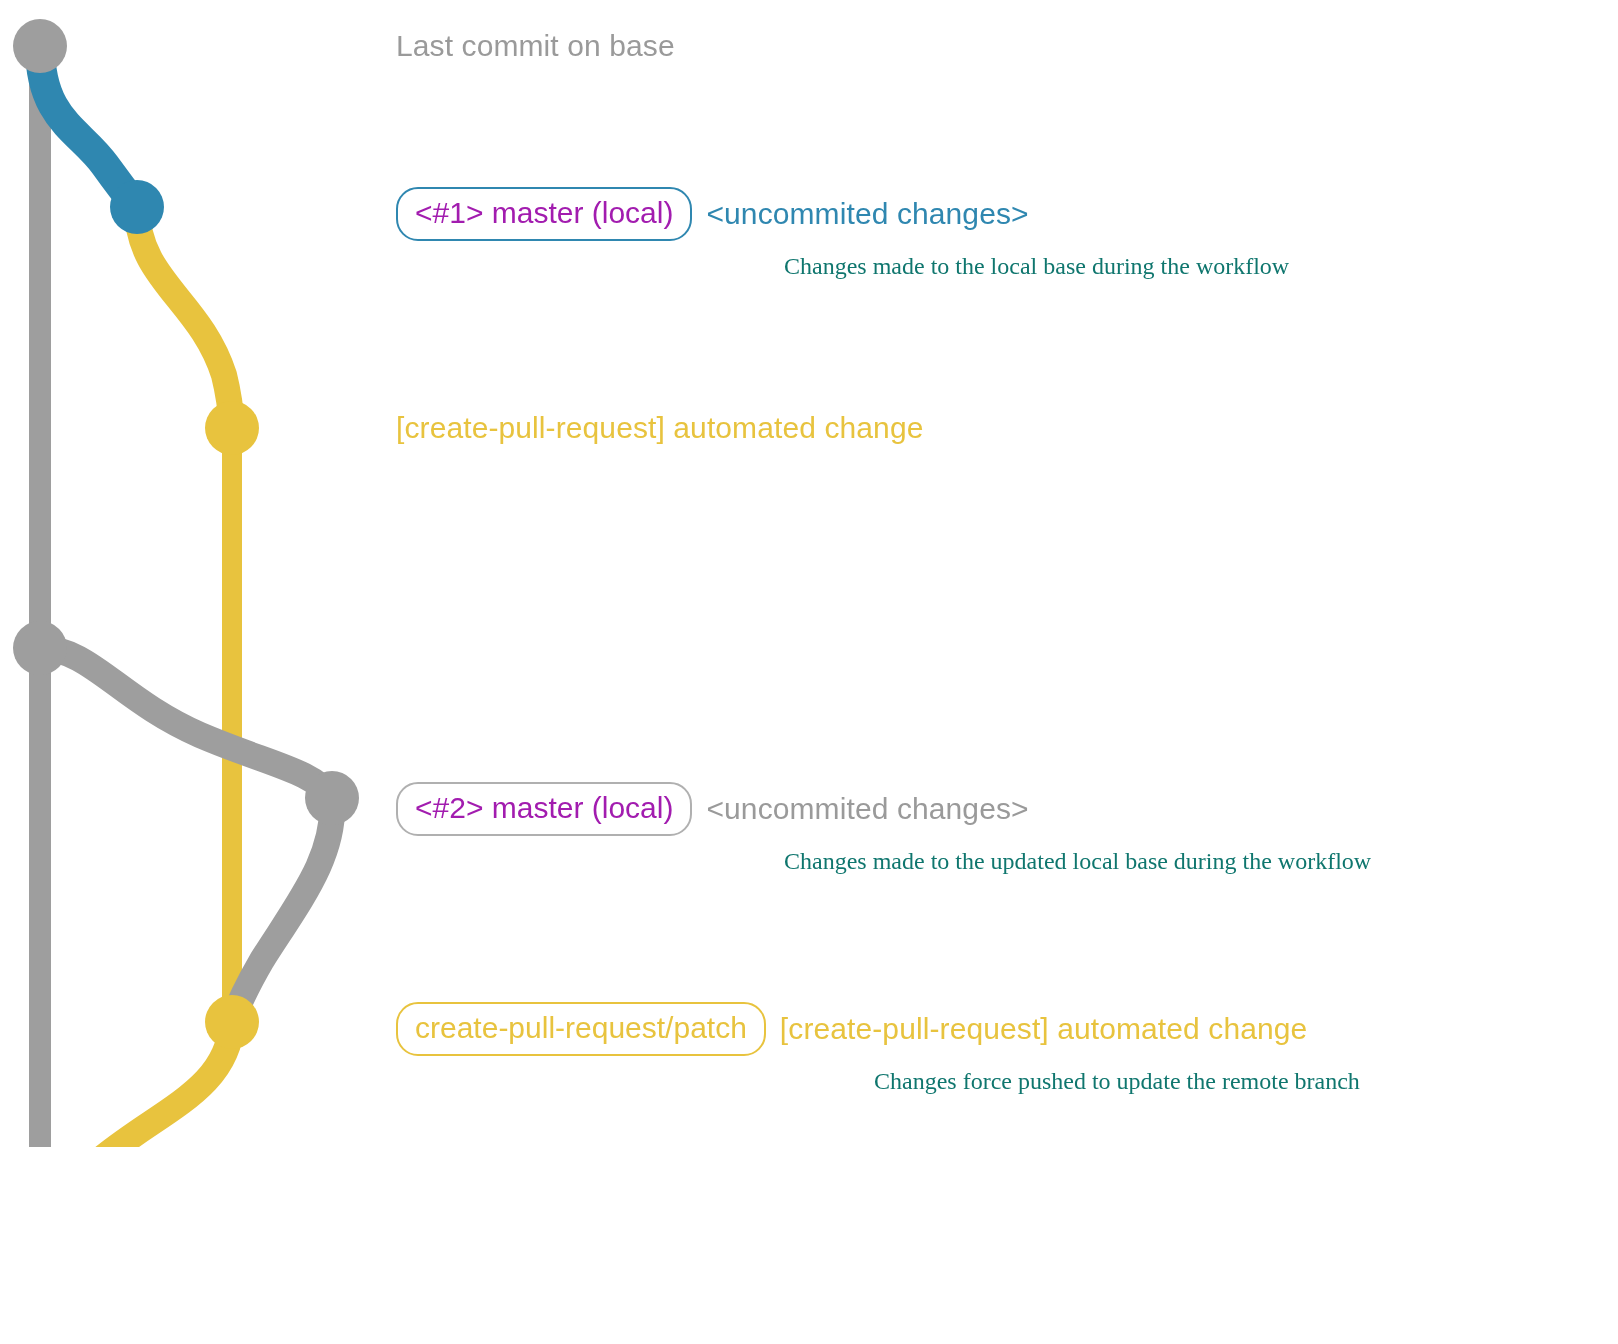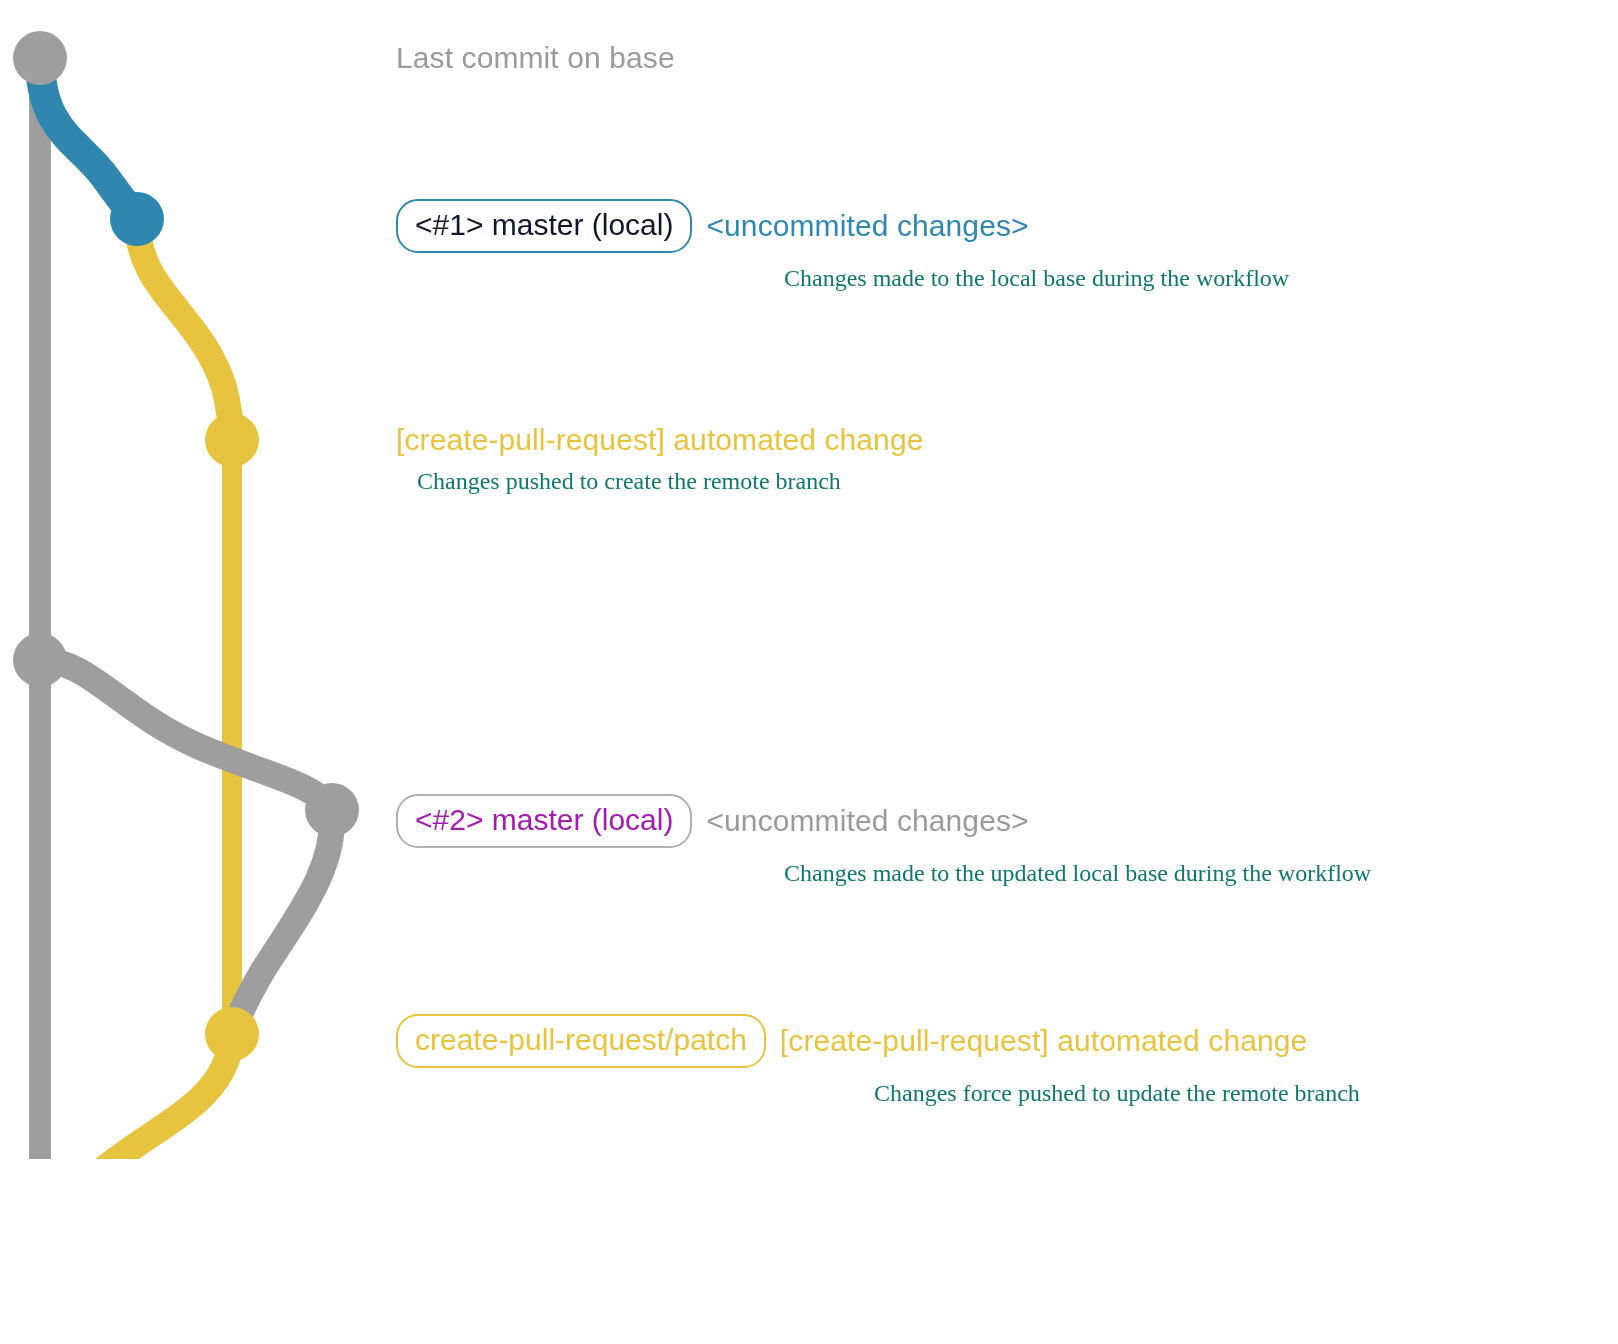--- a/index.html
+++ b/index.html
@@ -8,21 +8,20 @@
     padding: 0;
     background: #ffffff;
   }
   #page {
     position: relative;
     width: 1618px;
     height: 1147px;
     background: #ffffff;
     overflow: hidden;
     font-family: "Liberation Sans", sans-serif;
-    margin-top: 12px;
   }
 
   
   #graph {
     position: absolute;
     left: 0;
     top: 0;
     width: 420px;
     height: 1344px;
   }
@@ -67,21 +66,21 @@
     line-height: 1;
     padding: 9px 17px 11px 17px;
     border-radius: 22px;
     border: 2px solid currentColor;
     background: #ffffff;
     white-space: nowrap;
     margin-right: 14px;
   }
   .badge.gray   { color: #a21caf; border-color: #b0b0b0; }
   .badge.yellow { color: #e8c33e; border-color: #e8c33e; }
-  .badge.blue   { color: #0f172a; border-color: #2f87b0; }
+  .badge.blue   { color: #a21caf; border-color: #2f87b0; }
 
   
   .desc {
     font-family: Liberation Serif, serif;
     font-size: 24px;
     line-height: 1.1;
     color: #0f766e;
     white-space: nowrap;
     margin-top: 12px;
   }
@@ -129,21 +128,20 @@
         <span class="badge blue">&lt;#1&gt; master (local)</span>
         <span class="msg blue">&lt;uncommited changes&gt;</span>
       </div>
       <div class="desc" style="margin-left:388px;">Changes made to the local base during the workflow</div>
     </div>
 
     <div class="ann" style="left:396px; top:412px;">
       <div class="ann-row">
         <span class="msg yellow">[create-pull-request] automated change</span>
       </div>
-      <div class="desc" style="margin-left:21px;">Changes pushed to create the remote branch</div>
     </div>
 
 
     <div class="ann" style="left:396px; top:782px;">
       <div class="ann-row">
         <span class="badge gray">&lt;#2&gt; master (local)</span>
         <span class="msg gray">&lt;uncommited changes&gt;</span>
       </div>
       <div class="desc" style="margin-left:388px;">Changes made to the updated local base during the workflow</div>
     </div>

